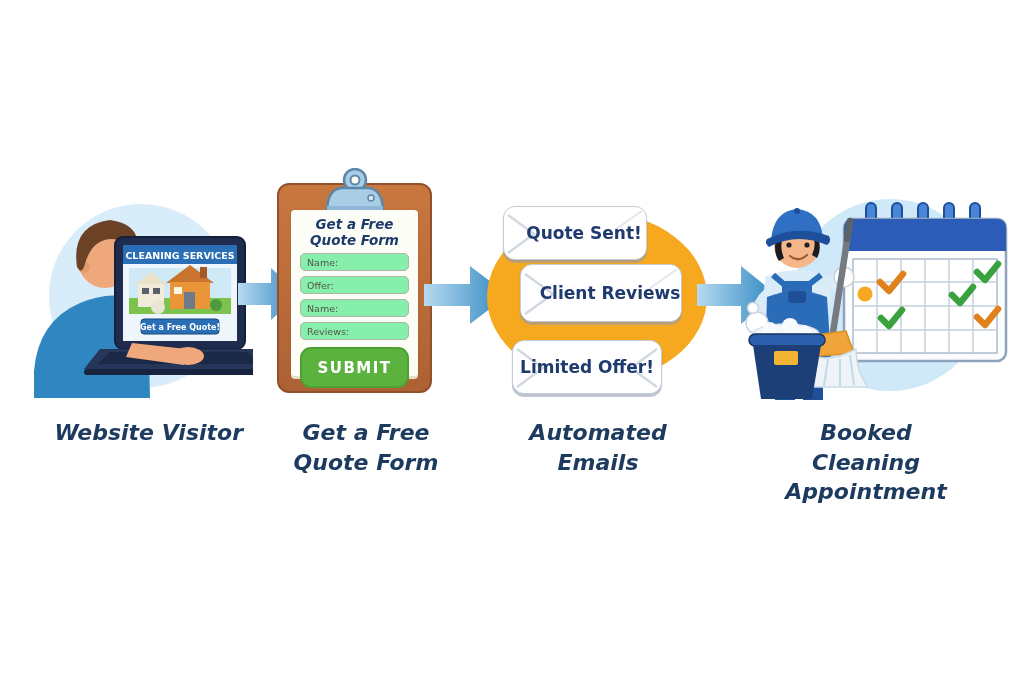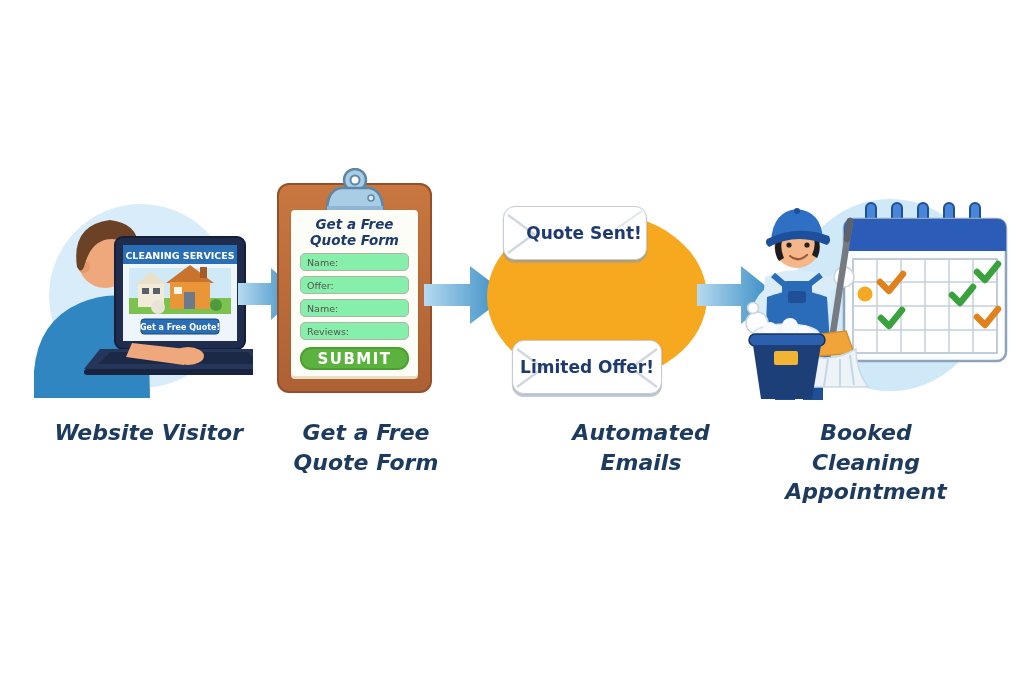--- a/index.html
+++ b/index.html
@@ -5,36 +5,36 @@
   html,body{margin:0;padding:0;}
   body{width:1024px;height:683px;background:#ffffff;font-family:"DejaVu Sans","Liberation Sans",sans-serif;overflow:hidden;}
   .scene{position:relative;width:1024px;height:683px;background:#fff;}
   .abs{position:absolute;}
 
   
   .caption{position:absolute;top:418px;text-align:center;color:#1d3a5f;
            font:italic 700 22px/1.35 "DejaVu Sans",sans-serif;}
   .cap1{left:23px;width:220px;text-align:right;}
   .cap2{left:266px;width:200px;}
-  .cap3{left:531px;width:220px;}
+  .cap3{left:488px;width:220px;}
   .cap4{left:766px;width:200px;}
 
   
   .clipboard{position:absolute;left:277px;top:183px;width:155px;height:210px;
              background:linear-gradient(#c8773f,#ad6134);border:2px solid #94502a;
              border-radius:12px;box-sizing:border-box;}
   .clip-svg{position:absolute;left:50%;top:-17px;transform:translateX(-50%);}
   .paper{position:absolute;left:12px;right:12px;top:25px;bottom:15px;background:#fdfdf7;
          border-radius:4px;box-shadow:0 3px 0 #e6dfc4, 0 1px 2px rgba(0,0,0,.15);}
   .form-title{margin:7px 6px 0;text-align:center;color:#1d3a6b;
               font:italic 700 13.5px/1.15 "DejaVu Sans",sans-serif;}
   .field{margin:5px 9px 0;height:16px;background:#86efac;border:1px solid #b3b3a4;
          border-radius:5px;display:flex;align-items:center;padding-left:6px;
          font:400 9.5px "DejaVu Sans",sans-serif;color:#55544a;}
-  .submit-btn{margin:7px 9px 0;height:23px;background:#5cb23e;border:2px solid #4ca032;
+  .submit-btn{margin:7px 9px 0;height:41px;background:#5cb23e;border:2px solid #4ca032;
               border-radius:11px;color:#fff;display:flex;align-items:center;justify-content:center;
               font:700 15px "DejaVu Sans",sans-serif;letter-spacing:1.5px;box-sizing:border-box;}
 
   
   .emails-panel{position:absolute;left:485px;top:200px;width:222px;height:190px;}
   .orange-blob{position:absolute;left:2px;top:12px;width:220px;height:170px;
                background:#f6a81f;border-radius:50%;}
   .envelope{position:absolute;background:#fff;border:1px solid #c6ccd6;border-radius:12px;
             box-shadow:0 3px 0 rgba(145,158,178,.55), 0 1px 2px rgba(0,0,0,.12);
             display:flex;align-items:center;justify-content:center;
@@ -145,20 +145,27 @@
     <div class="orange-blob"></div>
 
     <div class="envelope env1">
       <svg class="env-deco" viewBox="0 0 142 52" preserveAspectRatio="none">
         <polyline points="4,8 30,27 4,46" fill="none" stroke="#d2d8df" stroke-width="2.5"></polyline>
         <line x1="138" y1="4" x2="112" y2="22" stroke="#e2e6ea" stroke-width="2"></line>
       </svg>
       <span>Quote Sent!</span>
     </div>
 
+    <div class="envelope env2">
+      <svg class="env-deco" viewBox="0 0 160 56" preserveAspectRatio="none">
+        <polyline points="4,9 32,29 4,49" fill="none" stroke="#d2d8df" stroke-width="2.5"></polyline>
+        <line x1="156" y1="4" x2="128" y2="24" stroke="#e2e6ea" stroke-width="2"></line>
+      </svg>
+      <span>Client Reviews</span>
+    </div>
 
     <div class="envelope env3">
       <svg class="env-deco" viewBox="0 0 148 52" preserveAspectRatio="none">
         <polyline points="4,8 30,27 4,46" fill="none" stroke="#d2d8df" stroke-width="2.5"></polyline>
         <polyline points="144,8 118,27 144,46" fill="none" stroke="#d2d8df" stroke-width="2.5"></polyline>
       </svg>
       <span>Limited Offer!</span>
     </div>
   </div>
 

